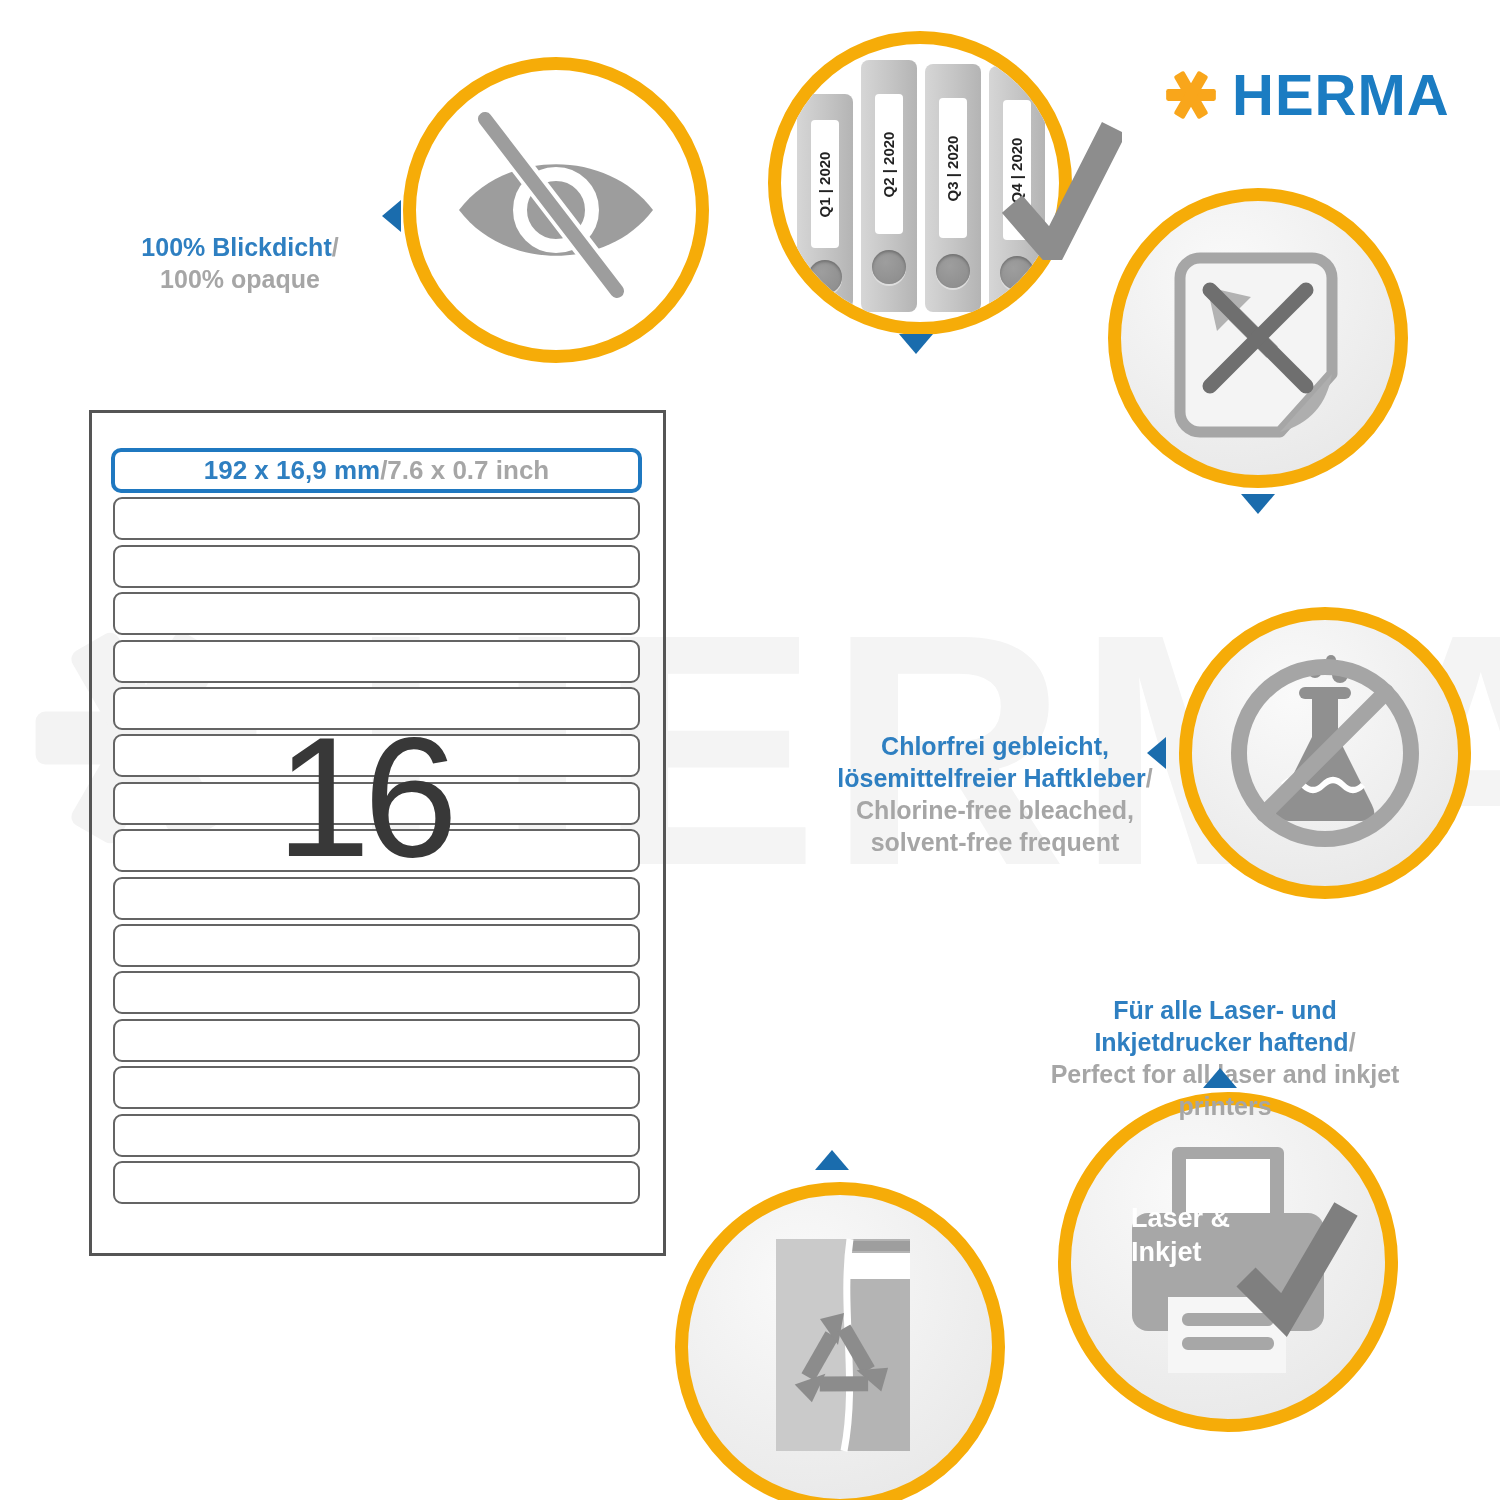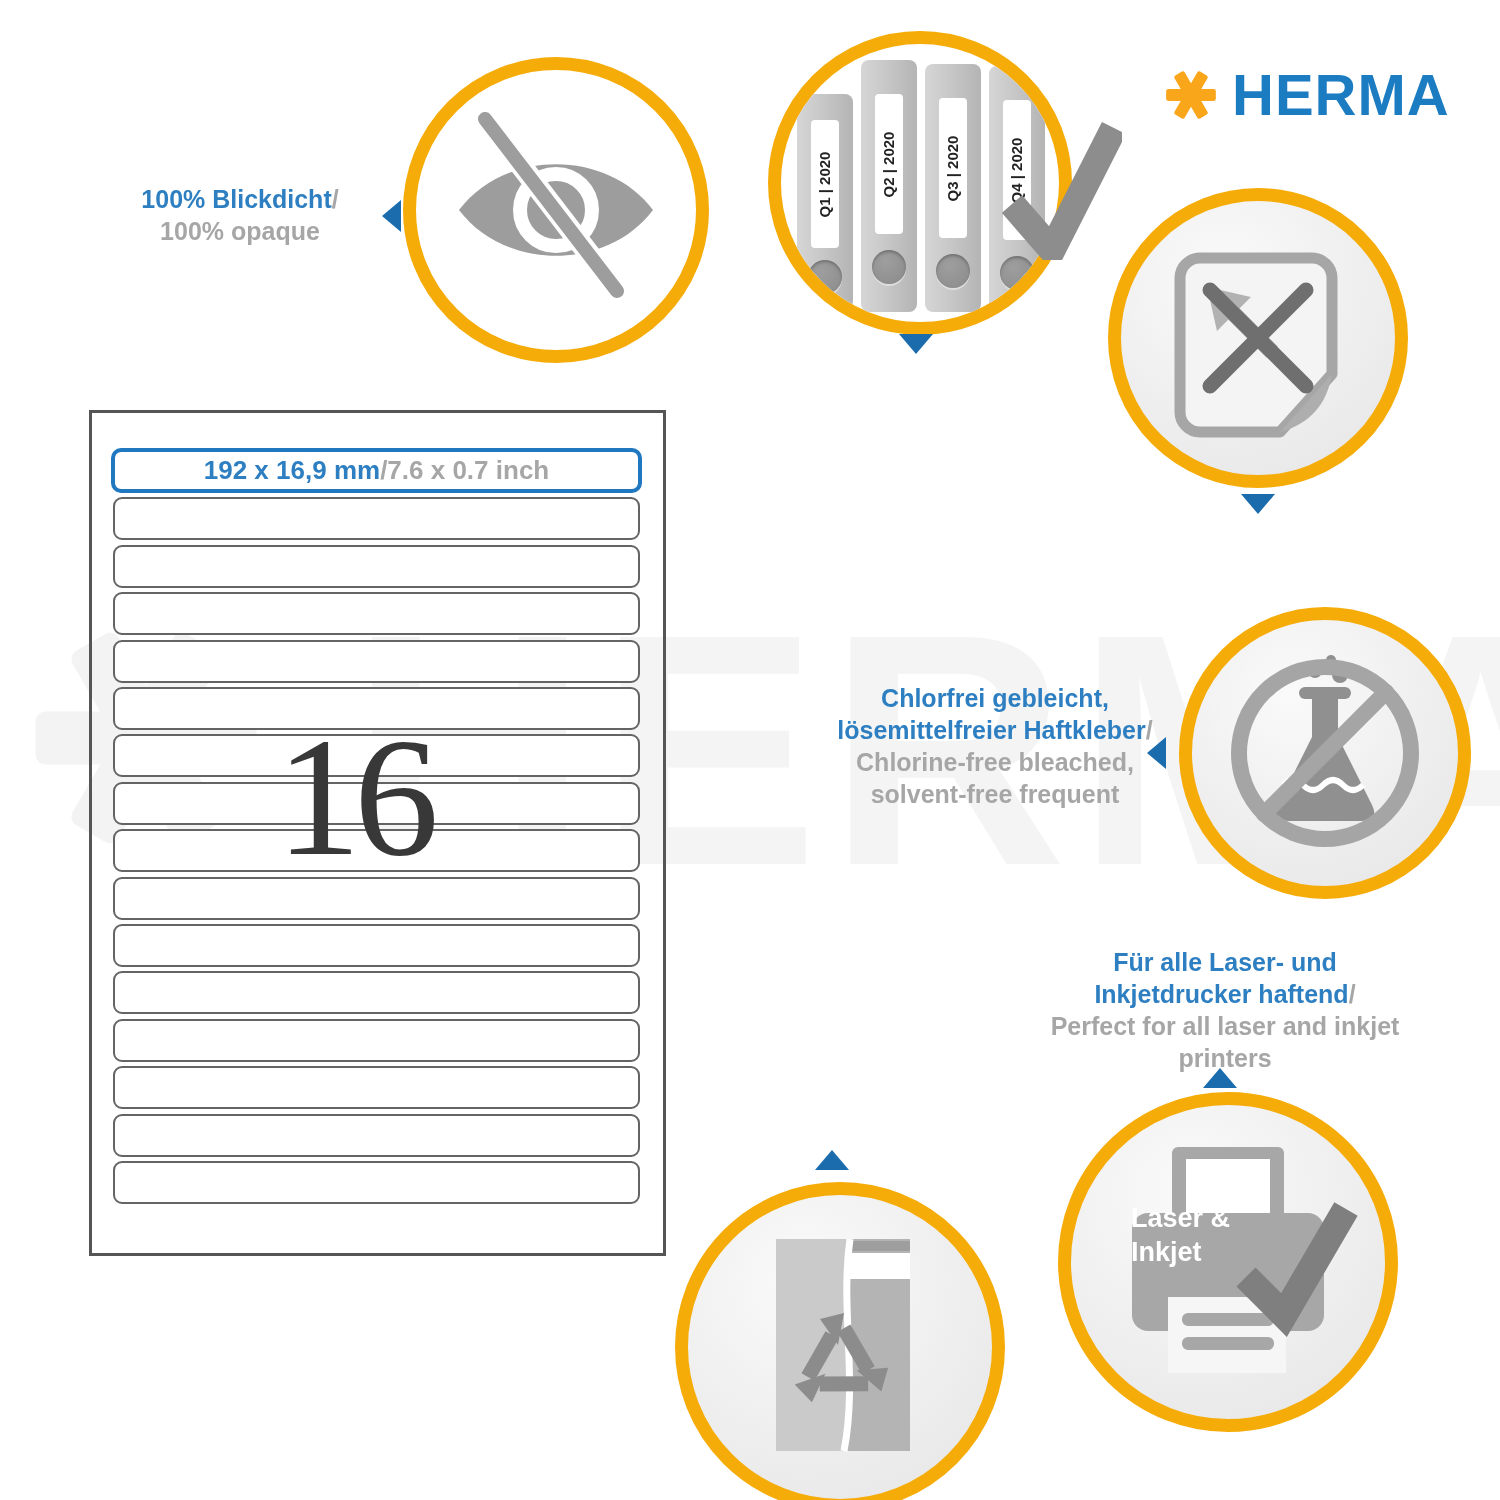--- a/index.html
+++ b/index.html
@@ -21,21 +21,21 @@
                box-sizing:border-box;z-index:4;pointer-events:none;}
   .rows-layer{position:absolute;left:89px;top:410px;width:577px;height:846px;z-index:3;}
   .label-row{position:absolute;left:24px;width:527px;height:43px;background:#fff;
              border:2px solid #646464;border-radius:9px;box-sizing:border-box;}
   .label-row-header{position:absolute;left:22px;top:38px;width:531px;height:45px;background:#fff;
              border:4px solid #1f78c0;border-radius:10px;box-sizing:border-box;
              text-align:center;line-height:37px;font-weight:bold;font-size:26px;}
   .label-row-header .metric{color:#2e7fc1;}
   .label-row-header .imperial,.label-row-header .sep{color:#a6a6a6;}
   .big-count{position:absolute;left:276px;top:712px;z-index:4;color:#383838;
-             font-family:Liberation Serif, serif;font-size:170px;line-height:170px;letter-spacing:-7px;}
+             font-family:Liberation Sans, sans-serif;font-size:170px;line-height:170px;letter-spacing:-7px;}
 
   
   .circle{position:absolute;border:13px solid #f6ac08;border-radius:50%;z-index:5;
           background:radial-gradient(circle at 38% 28%, #fafafa 0%, #e9e9e9 80%);}
   .circle svg.icon{position:absolute;}
   .clip{position:absolute;left:0;top:0;right:0;bottom:0;border-radius:50%;overflow:hidden;}
 
   
   .binder{position:absolute;width:56px;background:linear-gradient(90deg,#d6d6d6 0%,#c4c4c4 55%,#b4b4b4 100%);
           border-radius:8px;}
@@ -44,21 +44,21 @@
   .binder-label span{transform:rotate(-90deg);white-space:nowrap;font-size:15px;font-weight:bold;color:#222;}
   .binder-hole{position:absolute;left:11px;top:190px;width:34px;height:34px;border-radius:50%;
           background:radial-gradient(circle at 40% 35%, #9e9e9e, #8a8a8a);
           box-shadow:inset 0 2px 3px rgba(0,0,0,.25), 0 2px 0 #dedede;}
   .fold-check{position:absolute;z-index:6;}
 
   
   .printer-label{position:absolute;z-index:6;color:#fff;font-weight:bold;font-size:27px;line-height:34px;}
 
   
-  .ft-text{position:absolute;text-align:center;font-weight:bold;font-size:25px;line-height:32px;z-index:6;}
+  .ft-text{position:absolute;text-align:center;font-weight:bold;font-size:25px;line-height:32px;z-index:6;margin-top:48px;}
   .ft-text .de{color:#2e7fc1;}
   .ft-text .sep{color:#a6a6a6;}
   .ft-text .en{display:inline-block;color:#a6a6a6;}
 
   
   .tri{position:absolute;width:0;height:0;z-index:6;}
   .tri-down{border-left:17px solid transparent;border-right:17px solid transparent;border-top:20px solid #1a6cad;}
   .tri-up{border-left:17px solid transparent;border-right:17px solid transparent;border-bottom:20px solid #1a6cad;}
   .tri-left{border-top:16px solid transparent;border-bottom:16px solid transparent;border-right:19px solid #1a6cad;}
 </style>

